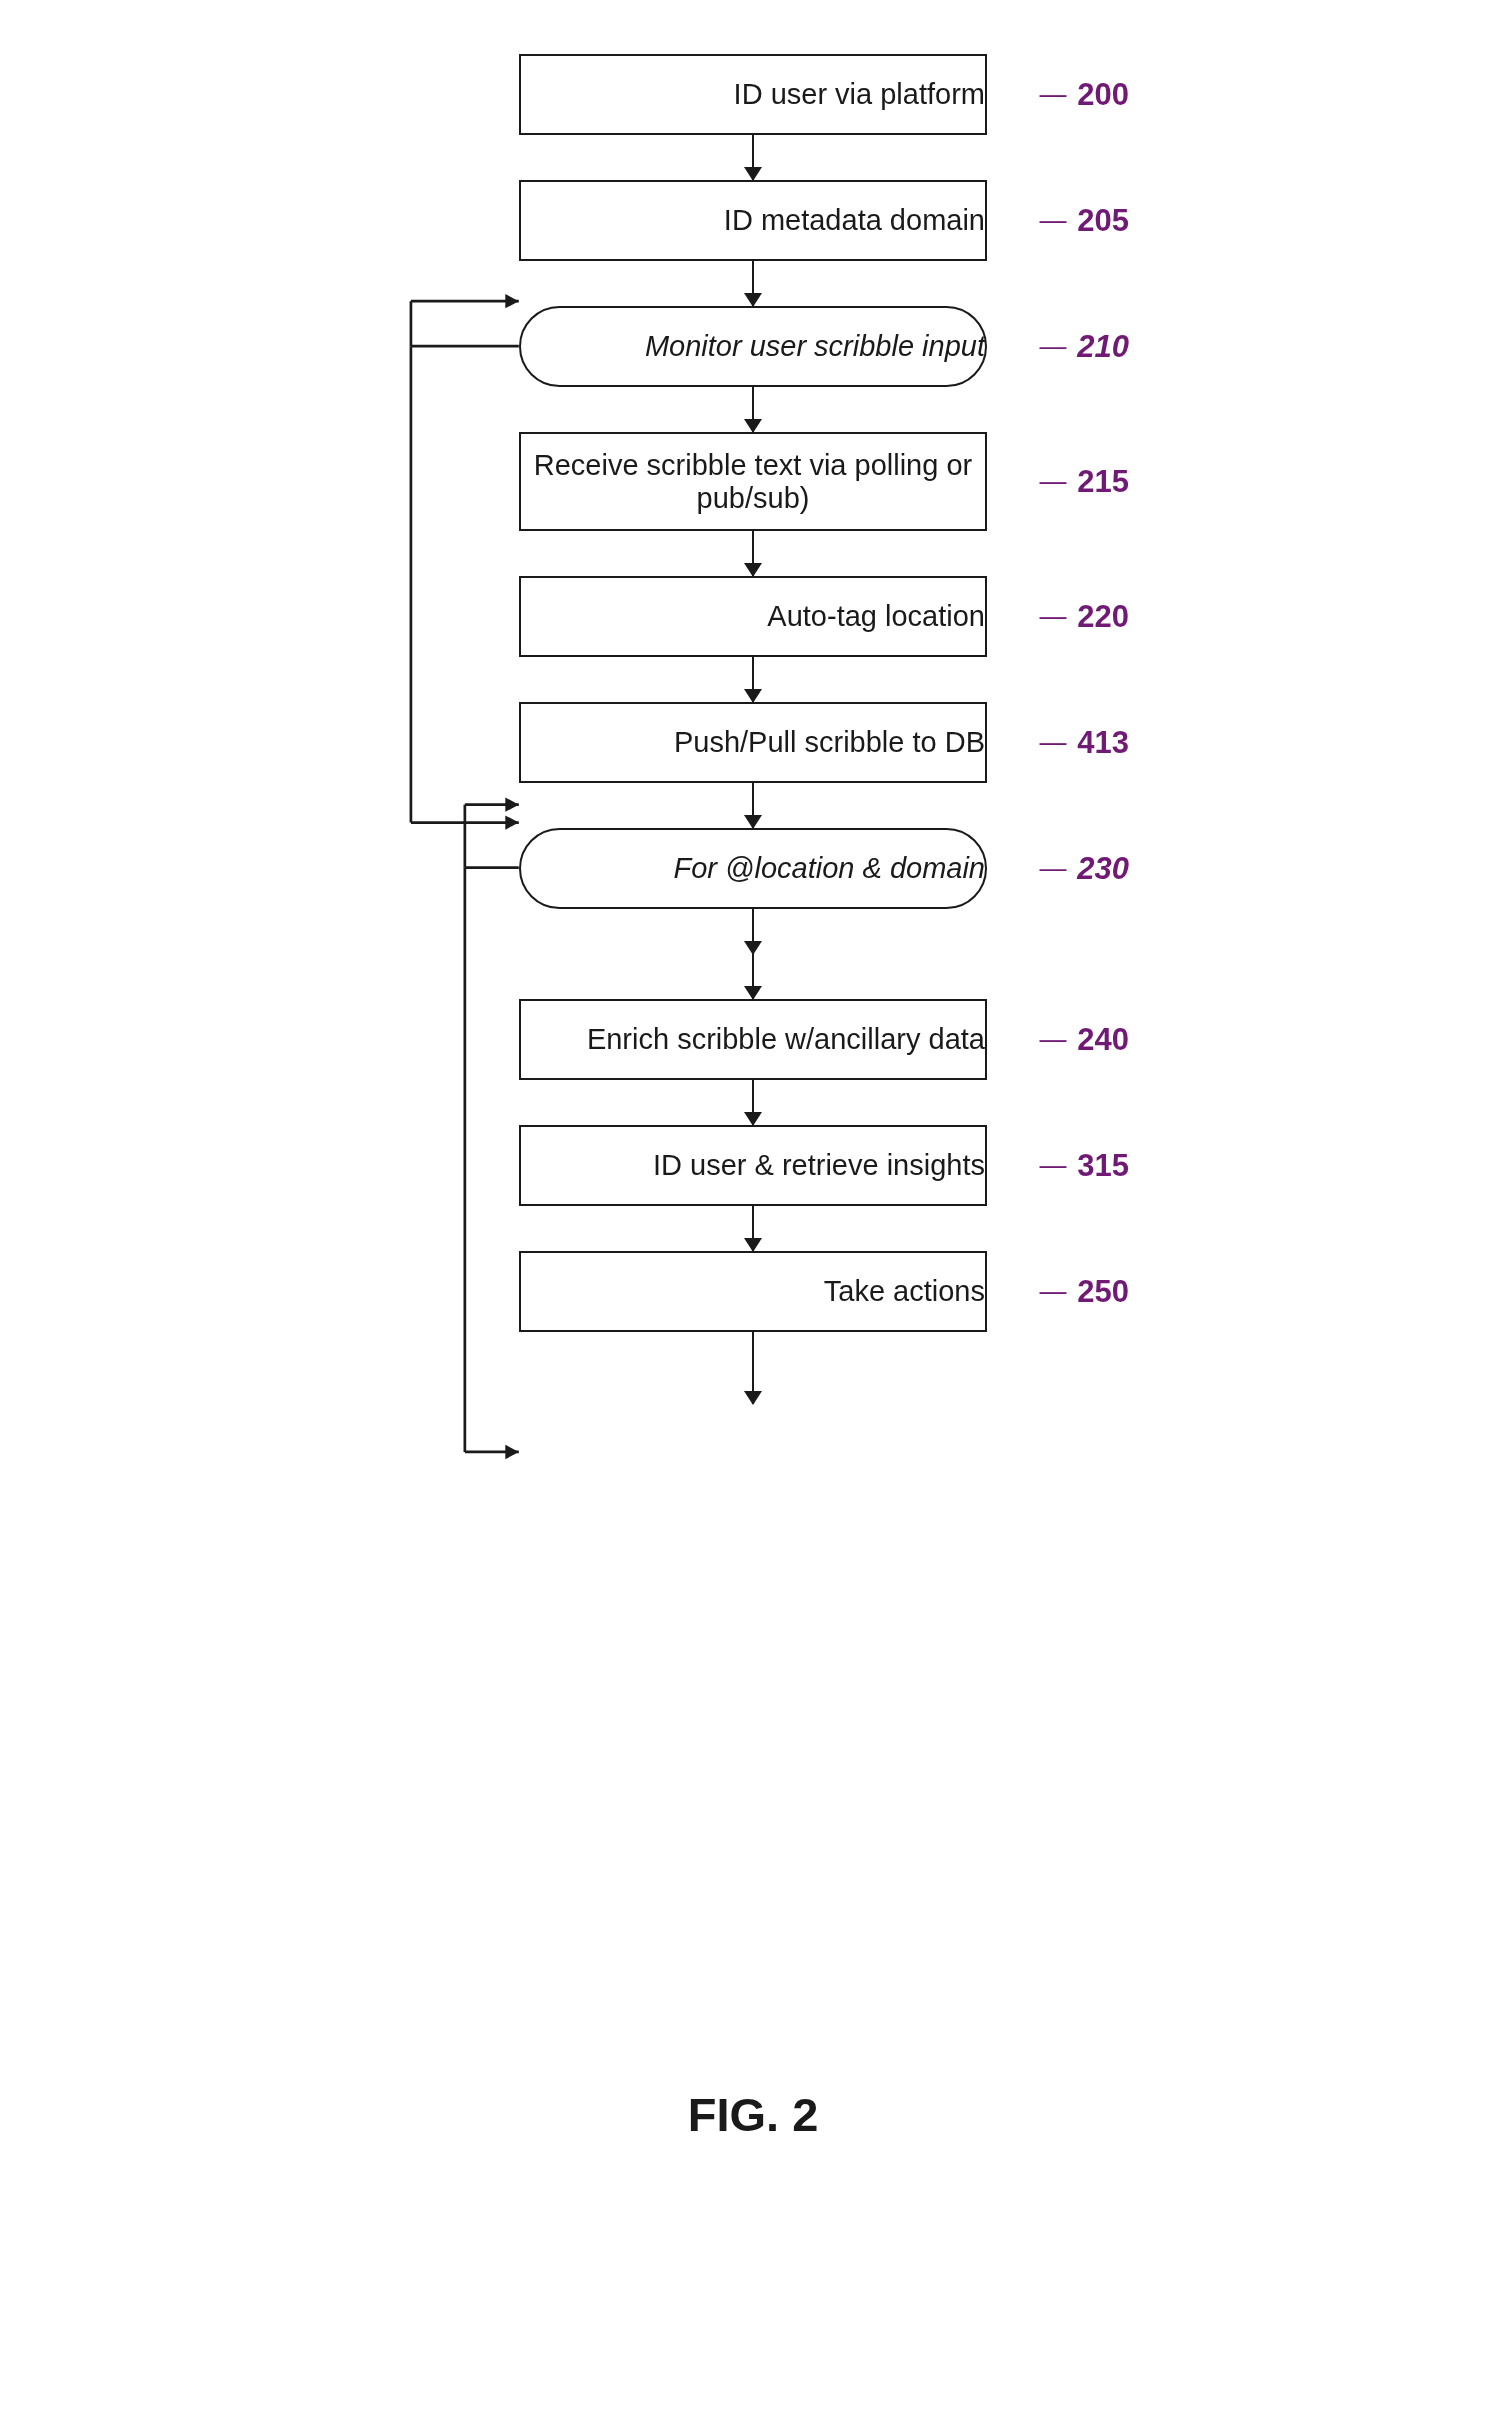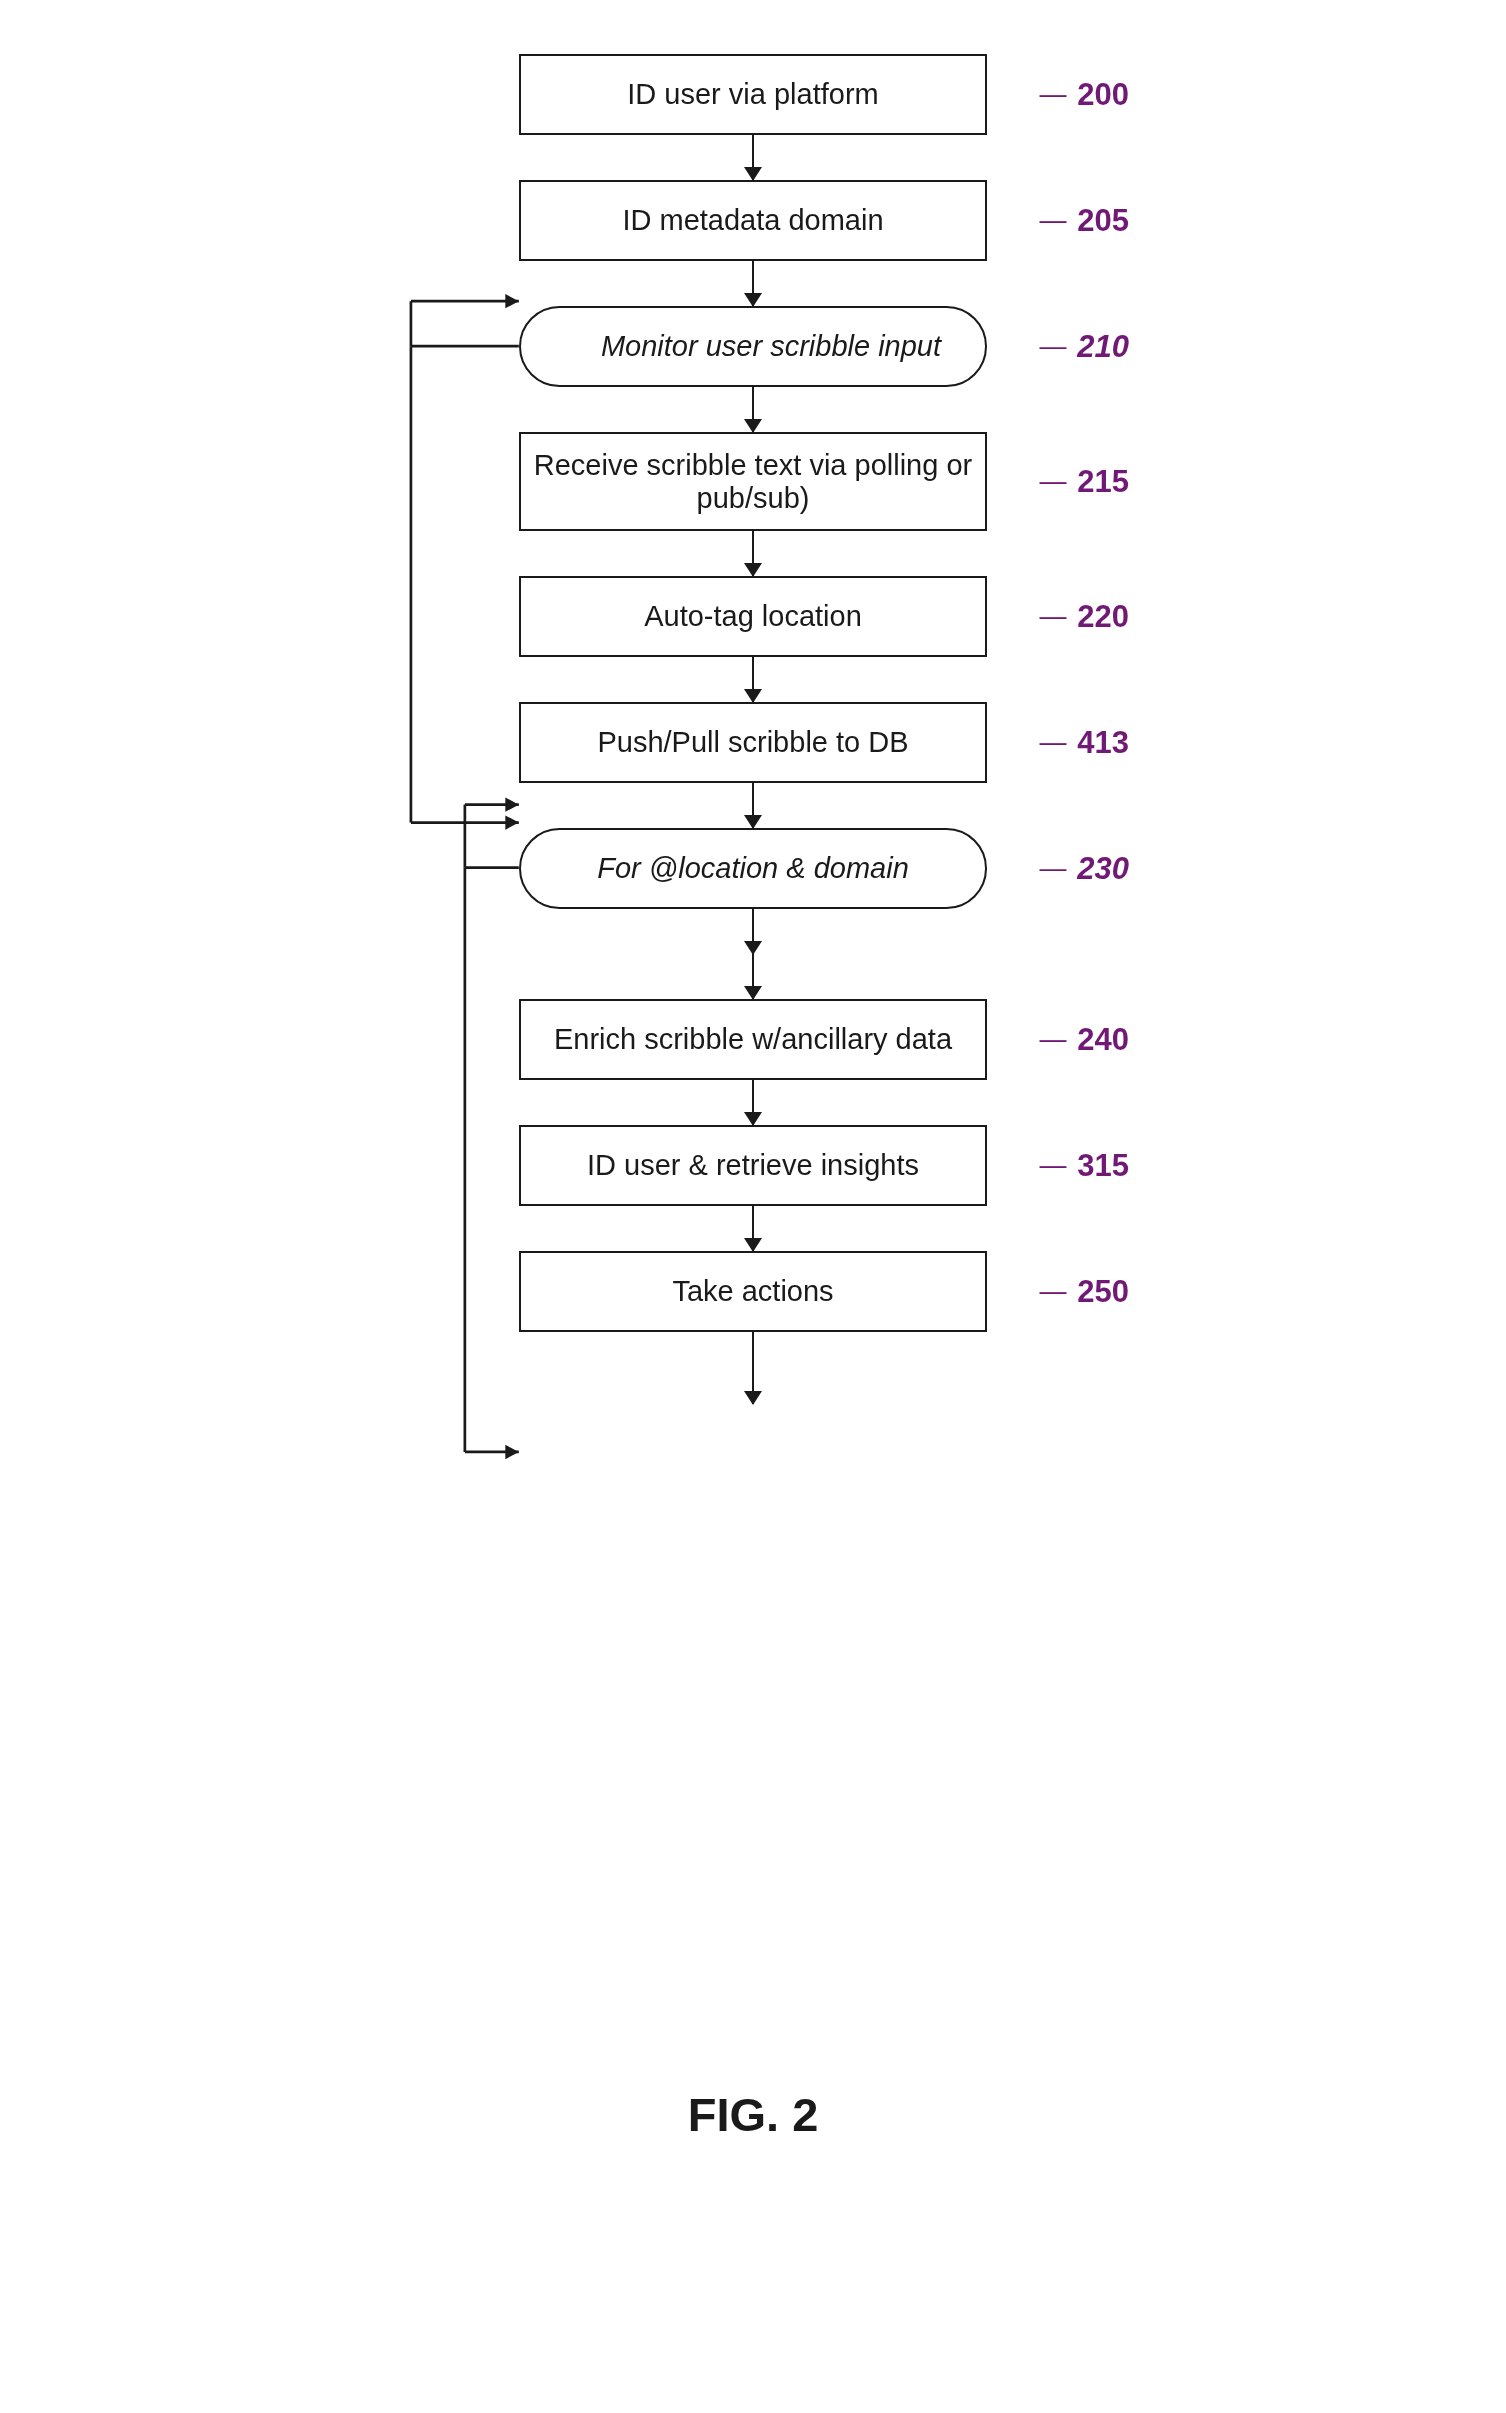--- a/index.html
+++ b/index.html
@@ -40,20 +40,21 @@
       border-radius: 0;
     }
 
     .box-stadium {
       border-radius: 45px;
     }
 
     .box-wide {
       width: 468px;
       height: 81px;
+      justify-content: flex-end;
     }
 
     .box-tall {
       width: 468px;
       height: 99px;
     }
 
     
     .arrow-down {
       width: 2.7px;

